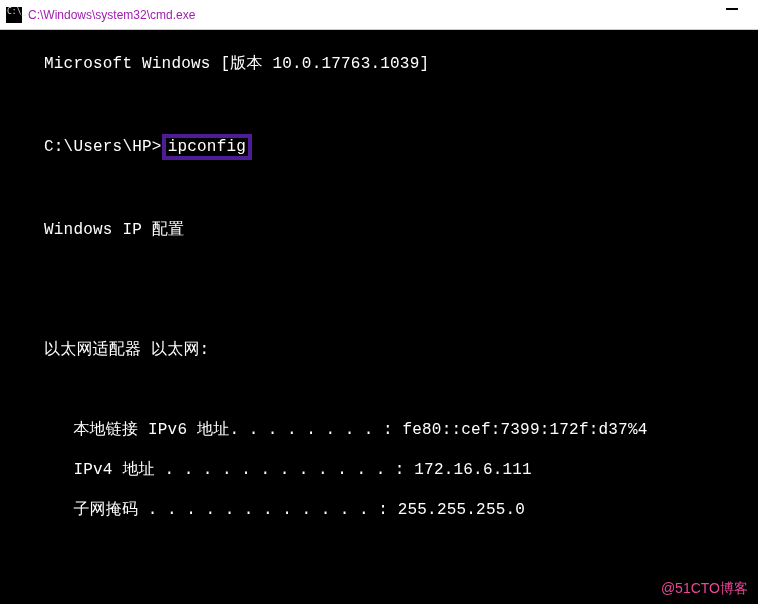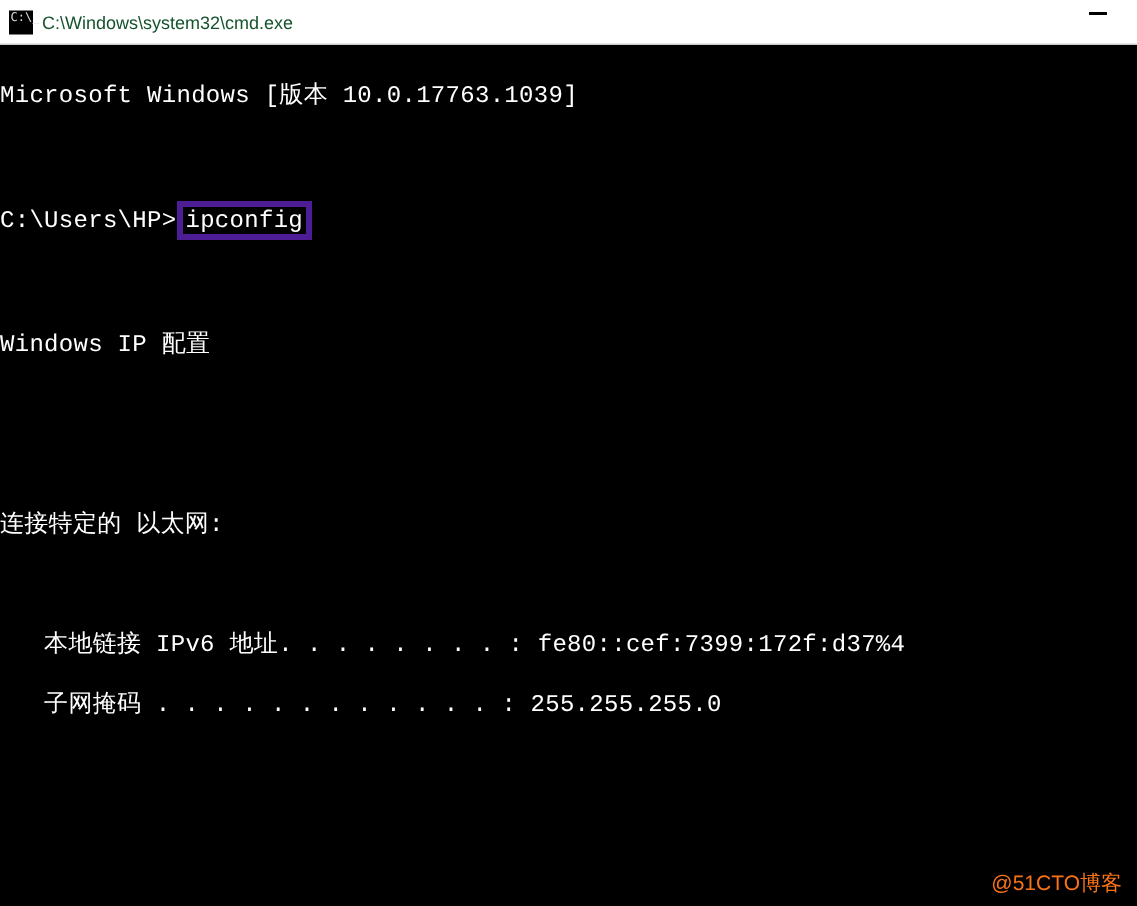--- a/index.html
+++ b/index.html
@@ -10,21 +10,21 @@
     background: #000;
     font-family: "NSimSun", "SimSun", "Courier New", monospace;
     font-size: 16px;
     color: #fff;
     overflow: hidden;
     position: relative;
   }
   .titlebar {
     height: 30px;
     background: #fff;
-    color: #14532d;
+    color: #a21caf;
     display: flex;
     align-items: center;
     padding: 0 6px;
     font-family: "Segoe UI", sans-serif;
     font-size: 12px;
     border-bottom: 1px solid #ccc;
     box-sizing: border-box;
     position: relative;
   }
   .titlebar-icon {
@@ -51,33 +51,33 @@
     width: 12px;
     height: 1.5px;
     background: #000;
   }
   .terminal {
     padding: 4px 0 0 0;
     white-space: pre;
     line-height: 20px;
     letter-spacing: 0.2px;
   }
-  .line { display: block; min-height: 20px; }
+  .line { display: block; min-height: 20px; padding-left: 44px; }
   .redbox {
     border: 4px solid #4c1d95;
     padding: 0 2px;
     display: inline-block;
     line-height: 18px;
   }
   .dots { letter-spacing: 0; }
   .watermark {
     position: absolute;
     right: 10px;
     bottom: 6px;
-    color: #f97316;
+    color: #ec4899;
     font-family: "Segoe UI", sans-serif;
     font-size: 14px;
   }
 </style>
 </head>
 <body>
 
 <div class="titlebar">
   <span class="titlebar-icon"></span>
   <span>C:\Windows\system32\cmd.exe</span>
@@ -85,23 +85,24 @@
 </div>
 
 <div class="terminal">
 <span class="line">Microsoft Windows [版本 10.0.17763.1039]</span>
 <span class="line"></span>
 <span class="line"><span>C:\Users\HP&gt;</span><span class="redbox">ipconfig</span></span>
 <span class="line"></span>
 <span class="line">Windows IP 配置</span>
 <span class="line"></span>
 <span class="line"></span>
-<span class="line">连接特定的 以太网:</span>
+<span class="line">以太网适配器 以太网:</span>
 <span class="line"></span>
 <span class="line">   <span>本地链接 IPv6 地址</span><span class="dots">. . . . . . . . :</span> <span>fe80::cef:7399:172f:d37%4</span></span>
+<span class="line">   <span>IPv4 地址</span><span class="dots"> . . . . . . . . . . . . :</span> <span>172.16.6.111</span></span>
 <span class="line">   <span>子网掩码</span><span class="dots"> . . . . . . . . . . . . :</span> <span>255.255.255.0</span></span>
 
 
 
 
 
 
 
 
 

